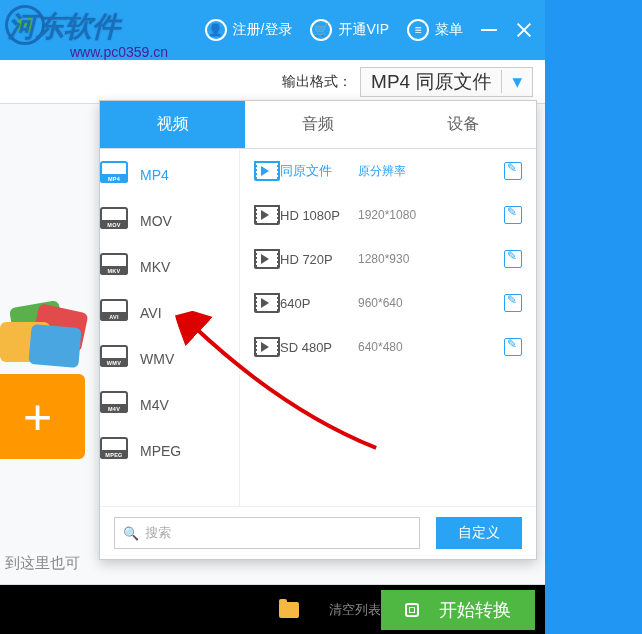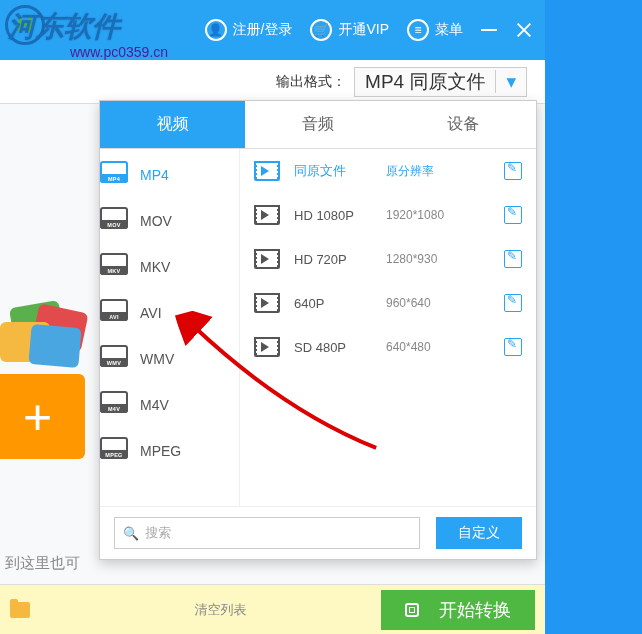--- a/index.html
+++ b/index.html
@@ -10,21 +10,21 @@
 .watermark-logo::after{content:"H";color:#4fb843;font-weight:bold;font-size:22px;font-style:normal}
 .app-window{position:absolute;top:0;left:0;width:545px;height:634px;background:#fff;display:flex;flex-direction:column}
 .titlebar{height:60px;background:#29a3f4;display:flex;align-items:center;justify-content:flex-end;padding:0 12px;gap:18px}
 .tb-item{display:flex;align-items:center;gap:6px;color:#fff;font-size:14px;cursor:pointer}
 .tb-icon{width:22px;height:22px;border:2px solid #fff;border-radius:50%;display:flex;align-items:center;justify-content:center;font-size:12px}
 .tb-min{width:16px;height:2px;background:#fff;cursor:pointer}
 .tb-close{width:18px;height:18px;position:relative;cursor:pointer}
 .tb-close::before,.tb-close::after{content:"";position:absolute;top:8px;left:0;width:18px;height:2px;background:#fff}
 .tb-close::before{transform:rotate(45deg)}
 .tb-close::after{transform:rotate(-45deg)}
-.format-row{height:44px;background:#fff;display:flex;align-items:center;justify-content:flex-end;padding-right:18px;gap:8px;border-bottom:1px solid #ddd}
+.format-row{height:44px;background:#fff;display:flex;align-items:center;justify-content:flex-end;padding-right:12px;gap:8px;border-bottom:1px solid #ddd}
 .format-label{color:#333;font-size:14px}
 .format-select{display:flex;align-items:center;height:30px;border:1px solid #ccc;background:#fafafa;padding:0 10px;font-size:19px;color:#333;cursor:pointer;min-width:132px;justify-content:space-between;position:relative}
 .format-select .arrow{border-left:1px solid #ccc;padding-left:10px;margin-left:10px;color:#29a3f4}
 .main-area{flex:1;background:#f8f9fa;position:relative;overflow:hidden}
 .stack-icon{position:absolute;top:200px;left:-10px;width:100px;height:80px}
 .stack-card{position:absolute;width:50px;height:40px;border-radius:6px}
 .plus-box{position:absolute;top:270px;left:-10px;width:95px;height:85px;background:#ff9800;border-radius:6px;display:flex;align-items:center;justify-content:center;color:#fff;font-size:50px;font-weight:300}
 .drag-text{position:absolute;top:450px;left:5px;font-size:15px;color:#888}
 .dropdown{position:absolute;top:100px;left:99px;width:438px;height:460px;background:#fff;border:1px solid #ccc;box-shadow:0 4px 12px rgba(0,0,0,.2);display:flex;flex-direction:column}
 .tabs{display:flex;height:48px;border-bottom:1px solid #ddd}
@@ -36,41 +36,41 @@
 .format-col::-webkit-scrollbar-thumb{background:#ccc;border-radius:4px}
 .format-col::-webkit-scrollbar-track{background:#f0f0f0}
 .fmt-item{display:flex;align-items:flex-end;gap:12px;padding:12px 0;cursor:pointer;color:#555;font-size:14px}
 .fmt-item.sel{color:#29a3f4}
 .fmt-ico{width:28px;height:22px;border:2px solid #555;border-radius:3px;position:relative;background:#fff}
 .fmt-ico::before{content:"";position:absolute;left:-2px;right:-2px;bottom:-2px;height:9px;background:#555;border-radius:0 0 3px 3px}
 .fmt-ico::after{content:attr(data-fmt);position:absolute;bottom:-1px;left:0;right:0;text-align:center;font-size:5.5px;color:#fff;font-weight:bold;letter-spacing:.3px}
 .fmt-item.sel .fmt-ico{border-color:#29a3f4}
 .fmt-item.sel .fmt-ico::before{background:#29a3f4}
 .res-col{flex:1;overflow-y:auto}
-.res-item{display:flex;align-items:center;gap:14px;padding:12px 14px;cursor:pointer;color:#555;font-size:13px}
+.res-item{display:flex;align-items:center;padding:12px 14px;cursor:pointer;color:#555;font-size:13px}
 .res-item.sel{color:#29a3f4}
 .res-ico{width:26px;height:20px;border:2px solid #555;border-radius:2px;position:relative}
 .res-item.sel .res-ico{border-color:#29a3f4}
 .res-ico::before{content:"";position:absolute;top:3px;left:5px;border-left:8px solid #555;border-top:5px solid transparent;border-bottom:5px solid transparent}
 .res-item.sel .res-ico::before{border-left-color:#29a3f4}
 .res-ico .dots{position:absolute;left:-2px;top:-2px;bottom:-2px;width:3px;background:repeating-linear-gradient(#555 0 2px,transparent 2px 4px)}
 .res-ico .dots2{position:absolute;right:-2px;top:-2px;bottom:-2px;width:3px;background:repeating-linear-gradient(#555 0 2px,transparent 2px 4px)}
 .res-item.sel .dots,.res-item.sel .dots2{background:repeating-linear-gradient(#29a3f4 0 2px,transparent 2px 4px)}
 .res-name{width:78px}
 .res-dim{flex:1;color:#888;font-size:12px}
 .res-item.sel .res-dim{color:#29a3f4}
 .res-edit{width:18px;height:18px;border:1.5px solid #29a3f4;border-radius:2px;position:relative}
 .res-edit::after{content:"✎";position:absolute;top:-2px;left:2px;font-size:12px;color:#29a3f4}
 .dd-footer{display:flex;gap:16px;padding:10px 14px;border-top:1px solid #eee}
 .search-box{flex:1;display:flex;align-items:center;border:1px solid #ccc;padding:0 8px;height:32px;color:#aaa;font-size:13px}
 .search-box .mg{margin-right:6px}
 .custom-btn{background:#29a3f4;color:#fff;border:none;height:32px;padding:0 22px;font-size:14px;cursor:pointer}
 .red-arrow{position:absolute;top:290px;left:198px;color:#d00;font-size:0;pointer-events:none;transform:rotate(-15deg)}
 .red-arrow svg{width:170px;height:200px}
-.bottom-bar{position:absolute;bottom:0;left:0;width:545px;height:50px;background:#fef9c3;border-top:1px solid #ddd;display:flex;align-items:center;justify-content:space-between;padding:0 10px}
+.bottom-bar{position:absolute;bottom:0;left:0;width:545px;height:50px;background:#000000;border-top:1px solid #ddd;display:flex;align-items:center;justify-content:flex-end;padding:0 10px}
 .folder-ico{width:20px;height:16px;background:#f5b942;border-radius:2px;position:relative}
 .folder-ico::before{content:"";position:absolute;top:-3px;left:0;width:8px;height:4px;background:#f5b942;border-radius:2px 2px 0 0}
 .clear-text{color:#888;font-size:13px;margin-left:30px}
 .bb-left{display:flex;align-items:center;gap:8px}
 .start-btn{background:#4fb843;color:#fff;border:none;height:40px;padding:0 24px;font-size:18px;cursor:pointer;display:flex;align-items:center;gap:20px}
 .start-ico{width:14px;height:14px;border:2px solid #fff;border-radius:3px;position:relative}
 .start-ico::after{content:"";position:absolute;inset:2px;border:1px dashed #fff;border-radius:1px}
 </style>
 </head>
 <body>

